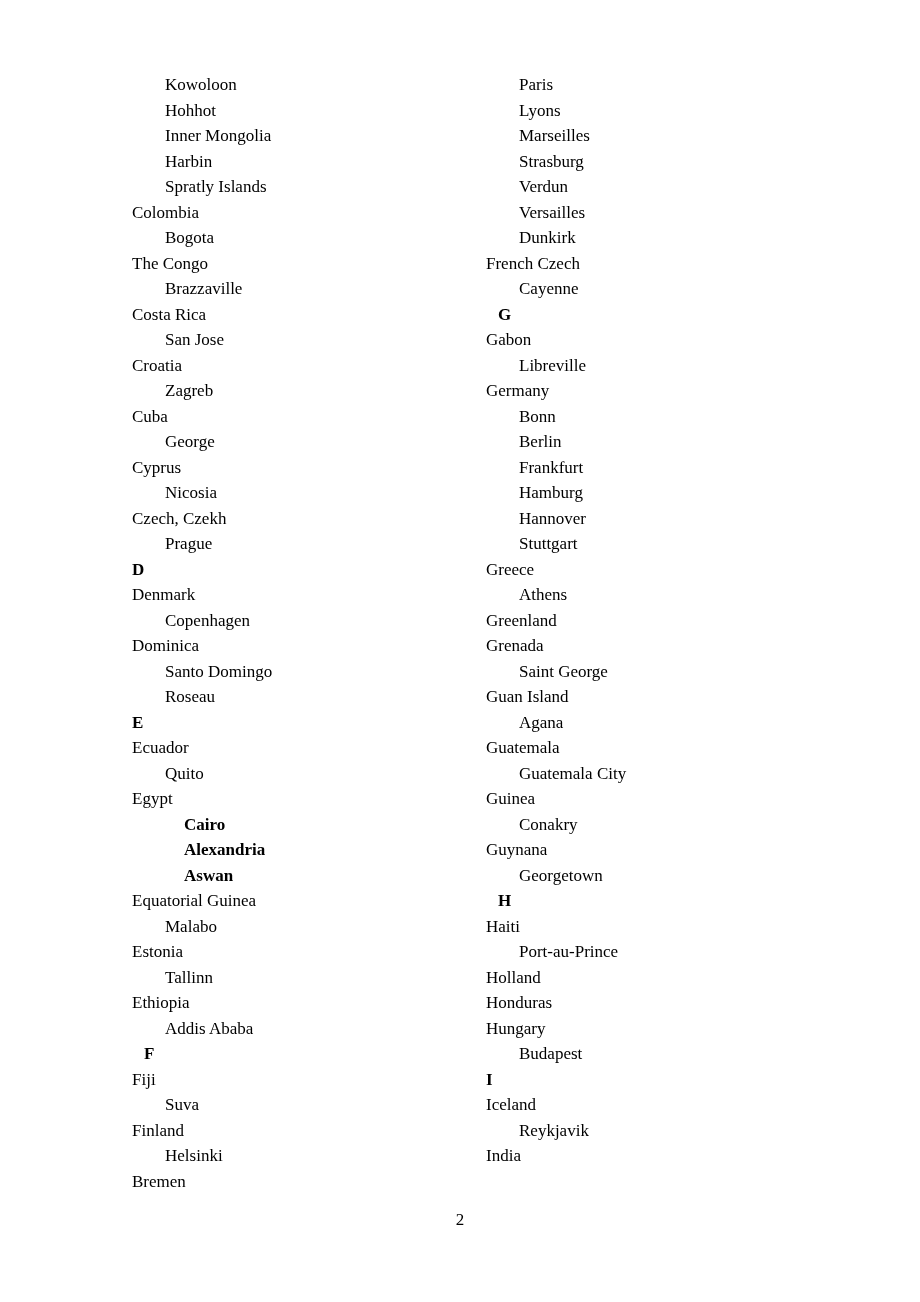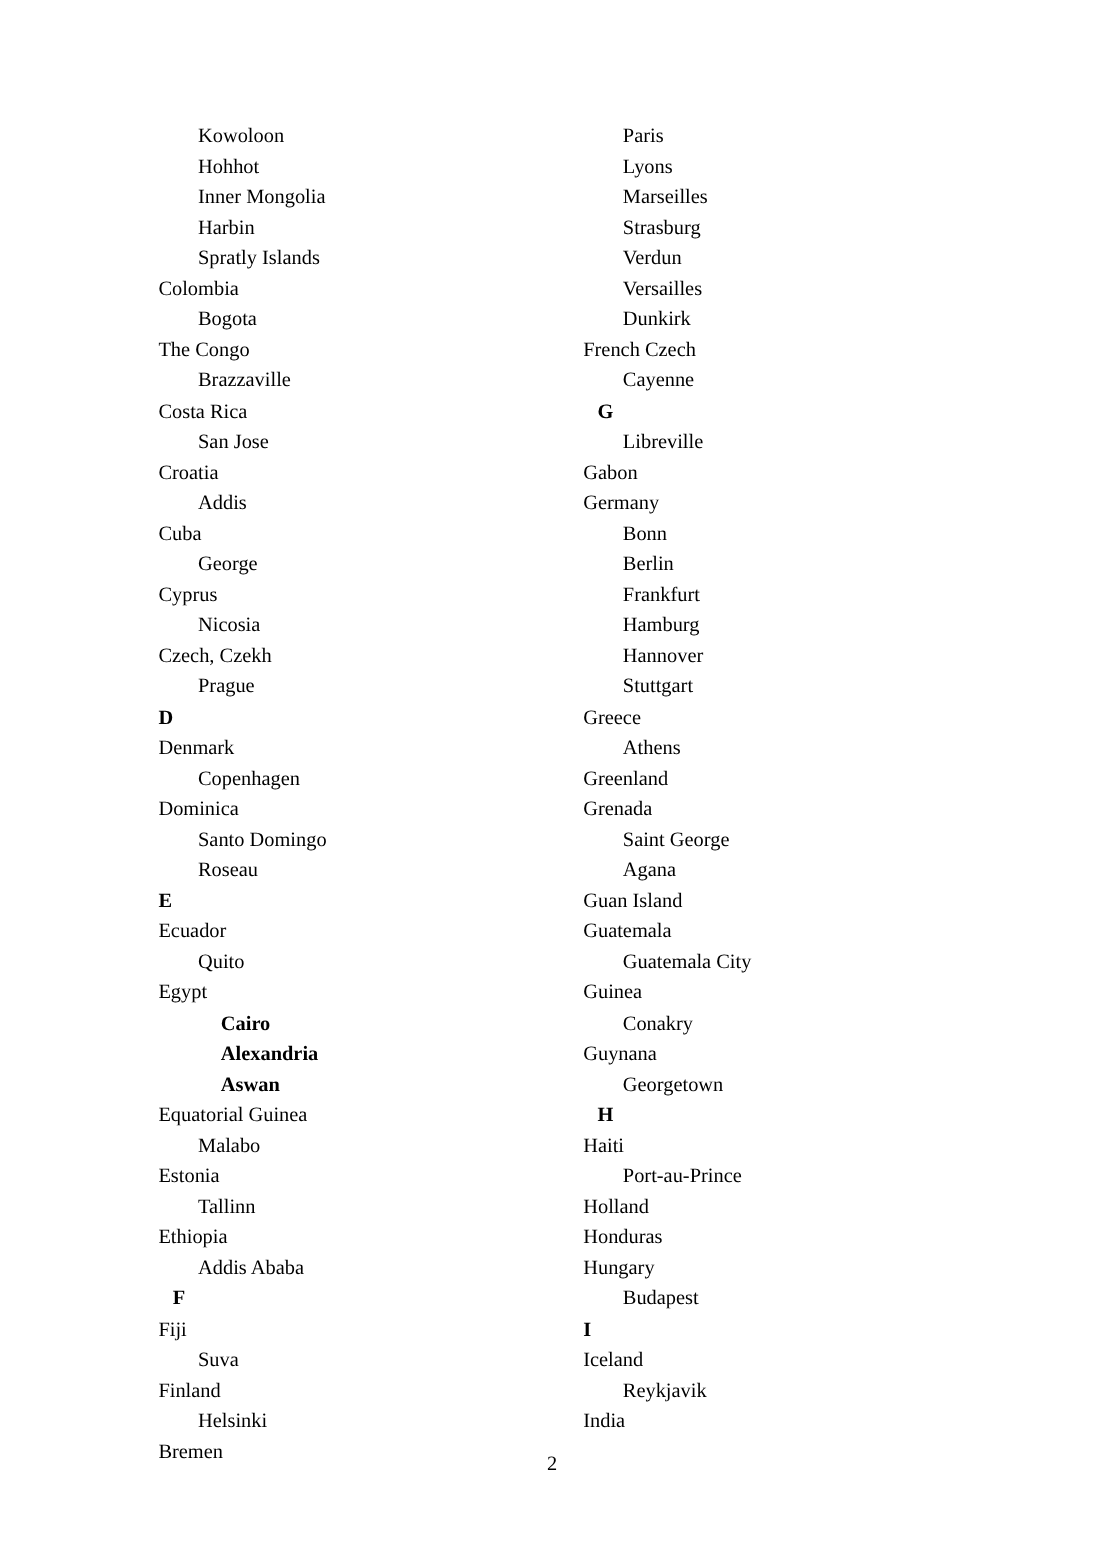--- a/index.html
+++ b/index.html
@@ -6,21 +6,21 @@
   body {
     background: #fff;
     font-family: "Times New Roman", Times, serif;
     font-size: 17px;
     color: #000;
     width: 920px;
     height: 1302px;
     position: relative;
   }
   .page {
-    padding: 100px 120px 60px 132px;
+    padding: 72px 120px 60px 132px;
     display: flex;
     gap: 40px;
   }
   .col {
     flex: 1;
     display: flex;
     flex-direction: column;
   }
   .line {
     line-height: 25.5px;
@@ -49,21 +49,21 @@
       <div class="line i1">Inner Mongolia</div>
       <div class="line i1">Harbin</div>
       <div class="line i1">Spratly Islands</div>
       <div class="line ">Colombia</div>
       <div class="line i1">Bogota</div>
       <div class="line ">The Congo</div>
       <div class="line i1">Brazzaville</div>
       <div class="line ">Costa Rica</div>
       <div class="line i1">San Jose</div>
       <div class="line ">Croatia</div>
-      <div class="line i1">Addis</div>
+      <div class="line i1">Zagreb</div>
       <div class="line ">Cuba</div>
       <div class="line i1">George</div>
       <div class="line ">Cyprus</div>
       <div class="line i1">Nicosia</div>
       <div class="line ">Czech, Czekh</div>
       <div class="line i1">Prague</div>
       <div class="line b">D</div>
       <div class="line ">Denmark</div>
       <div class="line i1">Copenhagen</div>
       <div class="line ">Dominica</div>
@@ -93,36 +93,36 @@
       <div class="line i1">Paris</div>
       <div class="line i1">Lyons</div>
       <div class="line i1">Marseilles</div>
       <div class="line i1">Strasburg</div>
       <div class="line i1">Verdun</div>
       <div class="line i1">Versailles</div>
       <div class="line i1">Dunkirk</div>
       <div class="line ">French Czech</div>
       <div class="line i1">Cayenne</div>
       <div class="line b h">G</div>
+      <div class="line ">Gabon</div>
       <div class="line i1">Libreville</div>
-      <div class="line ">Gabon</div>
       <div class="line ">Germany</div>
       <div class="line i1">Bonn</div>
       <div class="line i1">Berlin</div>
       <div class="line i1">Frankfurt</div>
       <div class="line i1">Hamburg</div>
       <div class="line i1">Hannover</div>
       <div class="line i1">Stuttgart</div>
       <div class="line ">Greece</div>
       <div class="line i1">Athens</div>
       <div class="line ">Greenland</div>
       <div class="line ">Grenada</div>
       <div class="line i1">Saint George</div>
+      <div class="line ">Guan Island</div>
       <div class="line i1">Agana</div>
-      <div class="line ">Guan Island</div>
       <div class="line ">Guatemala</div>
       <div class="line i1">Guatemala City</div>
       <div class="line ">Guinea</div>
       <div class="line i1">Conakry</div>
       <div class="line ">Guynana</div>
       <div class="line i1">Georgetown</div>
       <div class="line b h">H</div>
       <div class="line ">Haiti</div>
       <div class="line i1">Port-au-Prince</div>
       <div class="line ">Holland</div>

